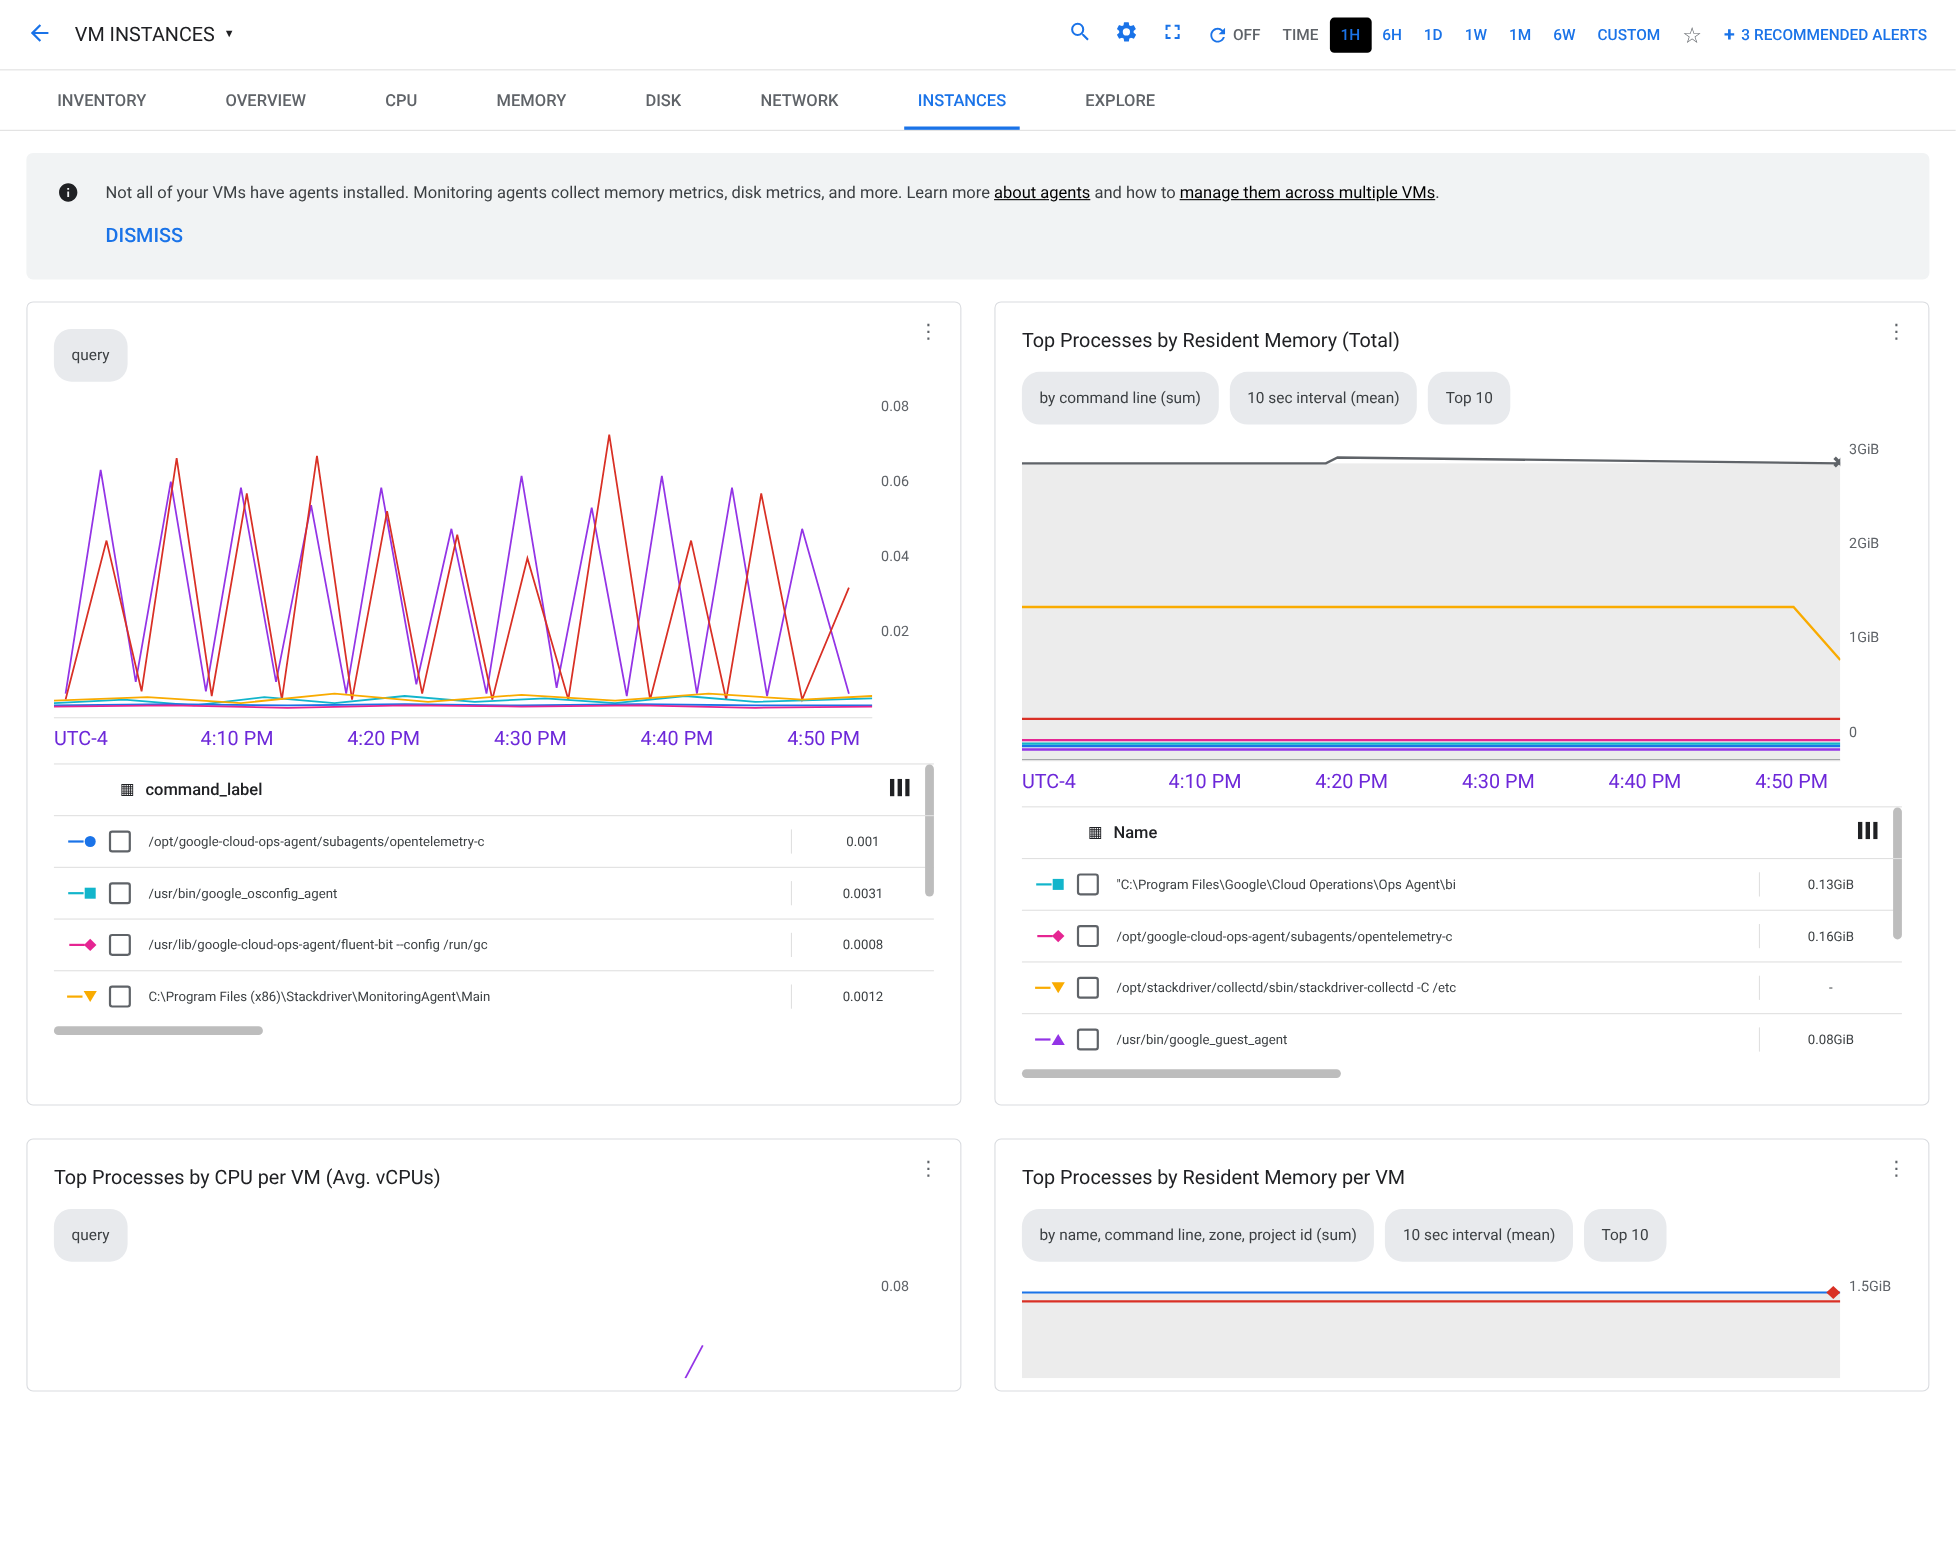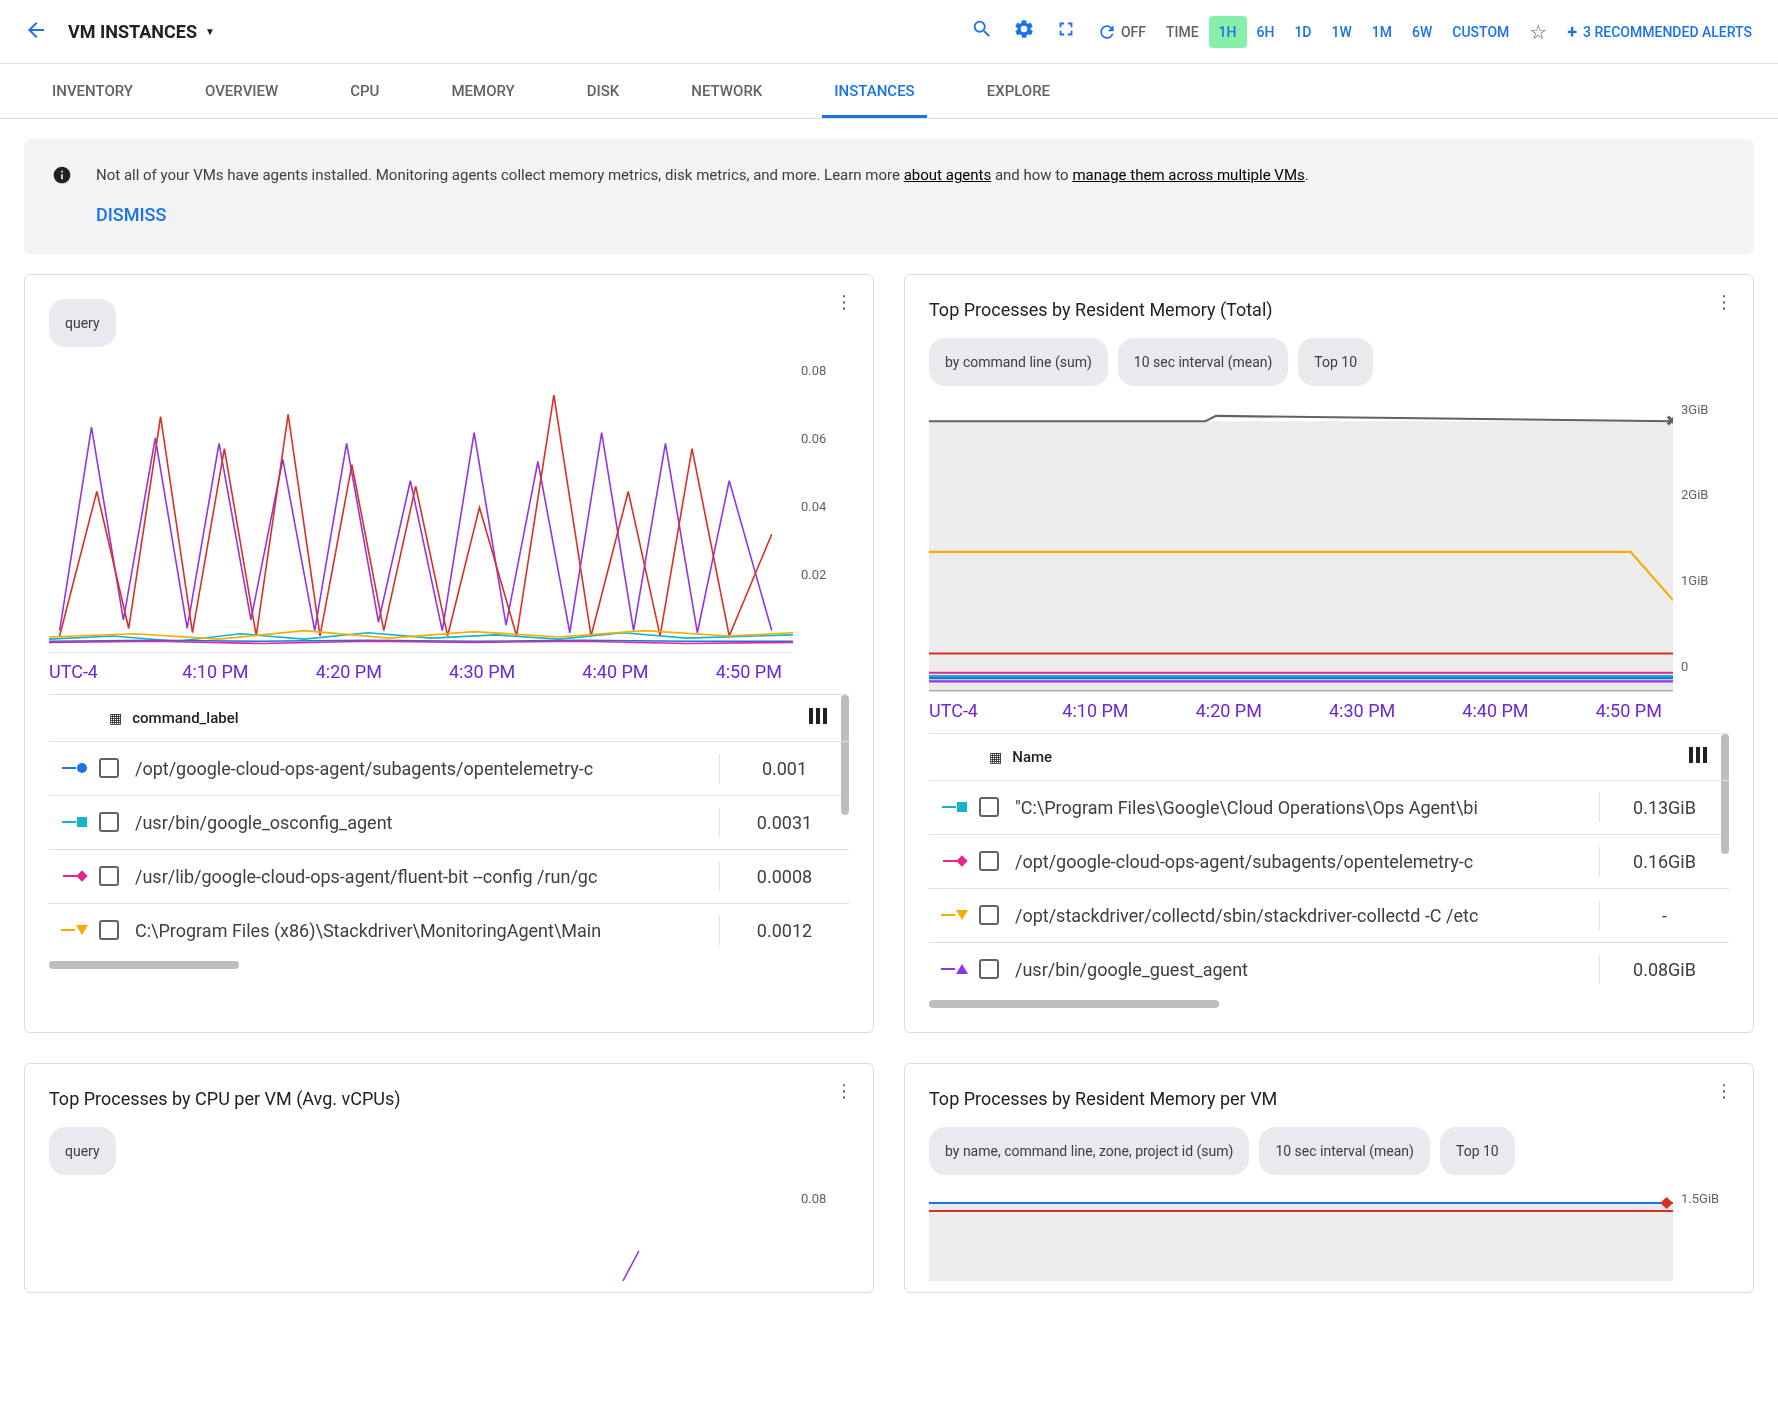--- a/index.html
+++ b/index.html
@@ -12,28 +12,28 @@
   overflow: hidden;
 }
 .header {
   display: flex;
   align-items: center;
   height: 64px;
   padding: 0 16px;
   border-bottom: 1px solid #e0e0e0;
 }
 .back-arrow { color: #1a73e8; cursor: pointer; padding: 8px; margin-right: 12px; }
-.page-title { font-size: 18px; font-weight: 700; color: #202124; display: flex; align-items: center; cursor: pointer; }
+.page-title { font-size: 18px; font-weight: 400; color: #202124; display: flex; align-items: center; cursor: pointer; }
 .page-title .caret { margin-left: 8px; font-size: 10px; }
 .header-spacer { flex: 1; }
 .header-icon { color: #1a73e8; padding: 10px; cursor: pointer; font-size: 20px; }
 .refresh-off { display:flex; align-items:center; gap:4px; color:#5f6368; font-weight:500; font-size:14px; padding: 8px 10px; cursor:pointer; }
 .time-label { color:#5f6368; font-size:14px; font-weight:500; margin: 0 10px; }
 .time-btn { color:#1a73e8; font-size:14px; font-weight:500; padding:8px 10px; cursor:pointer; border-radius:4px; }
-.time-btn.active { background:#86efac; }
+.time-btn.active { background:#000000; }
 .star-icon { color:#5f6368; padding:10px; cursor:pointer; font-size:20px; }
 .rec-alerts { color:#1a73e8; font-size:14px; font-weight:500; padding:8px 10px; cursor:pointer; display:flex; align-items:center; gap:6px; }
 
 .tabs { display:flex; padding: 0 40px; border-bottom: 1px solid #e0e0e0; gap: 48px; }
 .tab { padding:18px 12px; font-size:15px; font-weight:500; color:#5f6368; cursor:pointer; position:relative; }
 .tab.active { color:#1a73e8; }
 .tab.active::after { content:''; position:absolute; bottom:0; left:0; right:0; height:3px; background:#1a73e8; }
 
 .banner { margin: 20px 24px; background:#f1f3f4; border-radius:6px; padding: 24px 28px; display:flex; align-items:flex-start; gap:24px; }
 .banner-icon { font-size:18px; color:#202124; margin-top:2px; }
@@ -51,21 +51,21 @@
 .chart-area { position:relative; height:290px; display:flex; }
 .chart-plot { flex:1; position:relative; border-bottom:1px solid #e0e0e0; }
 .chart-yaxis { width:56px; display:flex; flex-direction:column; justify-content:space-between; padding: 0 0 18px 8px; font-size:13px; color:#5f6368; text-align:left; }
 .chart-xaxis { display:flex; padding-top:8px; font-size:18px; color:#6d28d9; }
 .chart-xaxis span { flex:1; }
 
 .legend-body { border-top:1px solid #e0e0e0; margin-top:12px; }
 .legend-header { display:flex; align-items:center; padding: 14px 0 14px 60px; border-bottom:1px solid #e0e0e0; font-size:15px; font-weight:500; color:#202124; position:relative; }
 .legend-header-icon { margin-right:10px; font-size:14px; }
 .legend-cols-icon { position:absolute; right:22px; font-size:16px; cursor:pointer; }
-.legend-row { display:flex; align-items:center; padding: 12px 0; border-bottom:1px solid #e0e0e0; font-size:18px; color:#3c4043; }
+.legend-row { display:flex; align-items:center; padding: 12px 0; border-bottom:1px solid #e0e0e0; font-size:12px; color:#3c4043; }
 .legend-marker { width:50px; display:flex; align-items:center; justify-content:center; gap:1px; }
 .legend-marker .line { width:14px; height:2px; }
 .legend-marker .dot { width:10px; height:10px; border-radius:50%; display:inline-block; }
 .legend-marker .sq { width:10px; height:10px; display:inline-block; }
 .legend-marker .dia { width:8px; height:8px; transform:rotate(45deg); display:inline-block; }
 .legend-marker .tri { width:0; height:0; border-left:6px solid transparent; border-right:6px solid transparent; }
 .legend-check { width:20px; height:20px; border:2px solid #5f6368; border-radius:3px; margin-right:16px; cursor:pointer; flex-shrink:0; }
 .legend-label { flex:1; overflow:hidden; text-overflow:ellipsis; white-space:nowrap; padding-right:10px; }
 .legend-value { width:130px; text-align:center; border-left:1px solid #e0e0e0; padding: 4px 0; }
 .legend-scroll { position:relative; }

